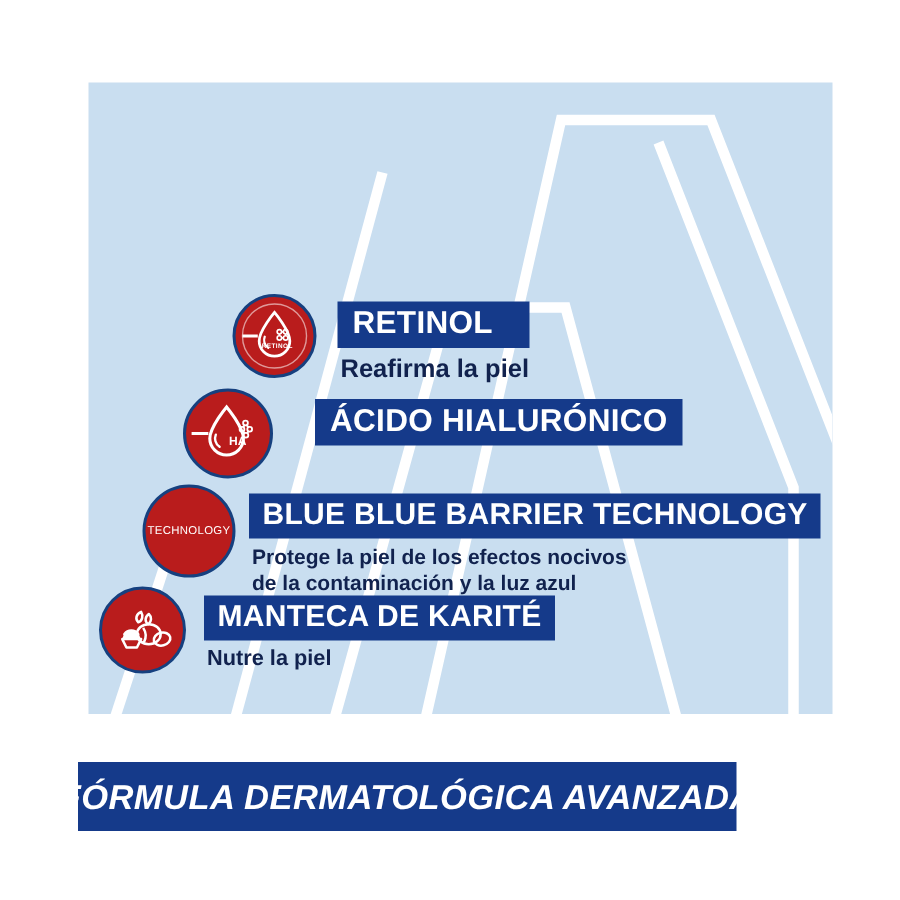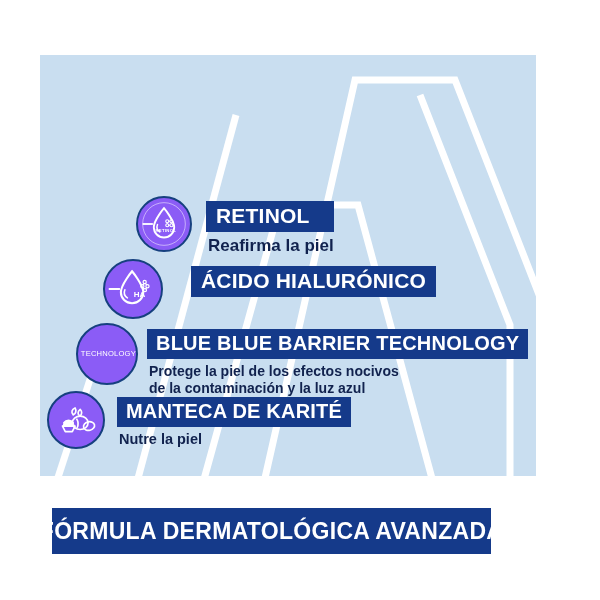--- a/index.html
+++ b/index.html
@@ -6,34 +6,34 @@
   body{
     width:600px;height:600px;
     background:#ffffff;
     font-family:"Liberation Sans", sans-serif;
     overflow:hidden;
   }
   #stage{position:relative;width:600px;height:600px;background:#ffffff;}
 
   
   #panel{
-    position:absolute;left:40px;top:55px;width:496px;height:421px;
+    position:absolute;left:59px;top:55px;width:496px;height:421px;
     background:#c9def0;overflow:hidden;
   }
   #panel svg.bgpattern{position:absolute;left:0;top:0;width:496px;height:453px;}
 
   
   .row{position:absolute;display:flex;align-items:flex-start;}
   .icon-wrap{position:relative;flex:0 0 auto;}
   .icon-circle{
     border-radius:50%;
-    background:#8b5cf6;
+    background:#b91c1c;
     border:2.5px solid #16407f;
     box-sizing:border-box;
-    display:flex;align-items:center;justify-content:flex-end;
+    display:flex;align-items:center;justify-content:center;
     position:relative;
   }
   .icon-circle svg{display:block;}
 
   .texts{display:flex;flex-direction:column;}
   .banner{
     background:#153a8a;
     color:#ffffff;
     font-weight:bold;
     letter-spacing:.2px;
@@ -73,21 +73,21 @@
   #row-karite .sub{font-size:14.5px;margin-top:4px;margin-left:2px;line-height:1.12;}
 
   .tech-label{
     color:#ffffff;font-weight:normal;font-size:7.6px;letter-spacing:.2px;
     text-align:center;line-height:1;
   }
 
   
   #footer{
     position:absolute;left:52px;top:508px;width:439px;height:46px;
-    background:#153a8a;display:flex;align-items:center;justify-content:center;
+    background:#153a8a;display:flex;align-items:center;justify-content:center;font-style:italic;
   }
   #footer .ftext{
     color:#ffffff;font-weight:bold;font-size:23px;letter-spacing:.3px;
     white-space:nowrap;
   }
 </style>
 </head>
 <body>
 
 <div id="stage">

